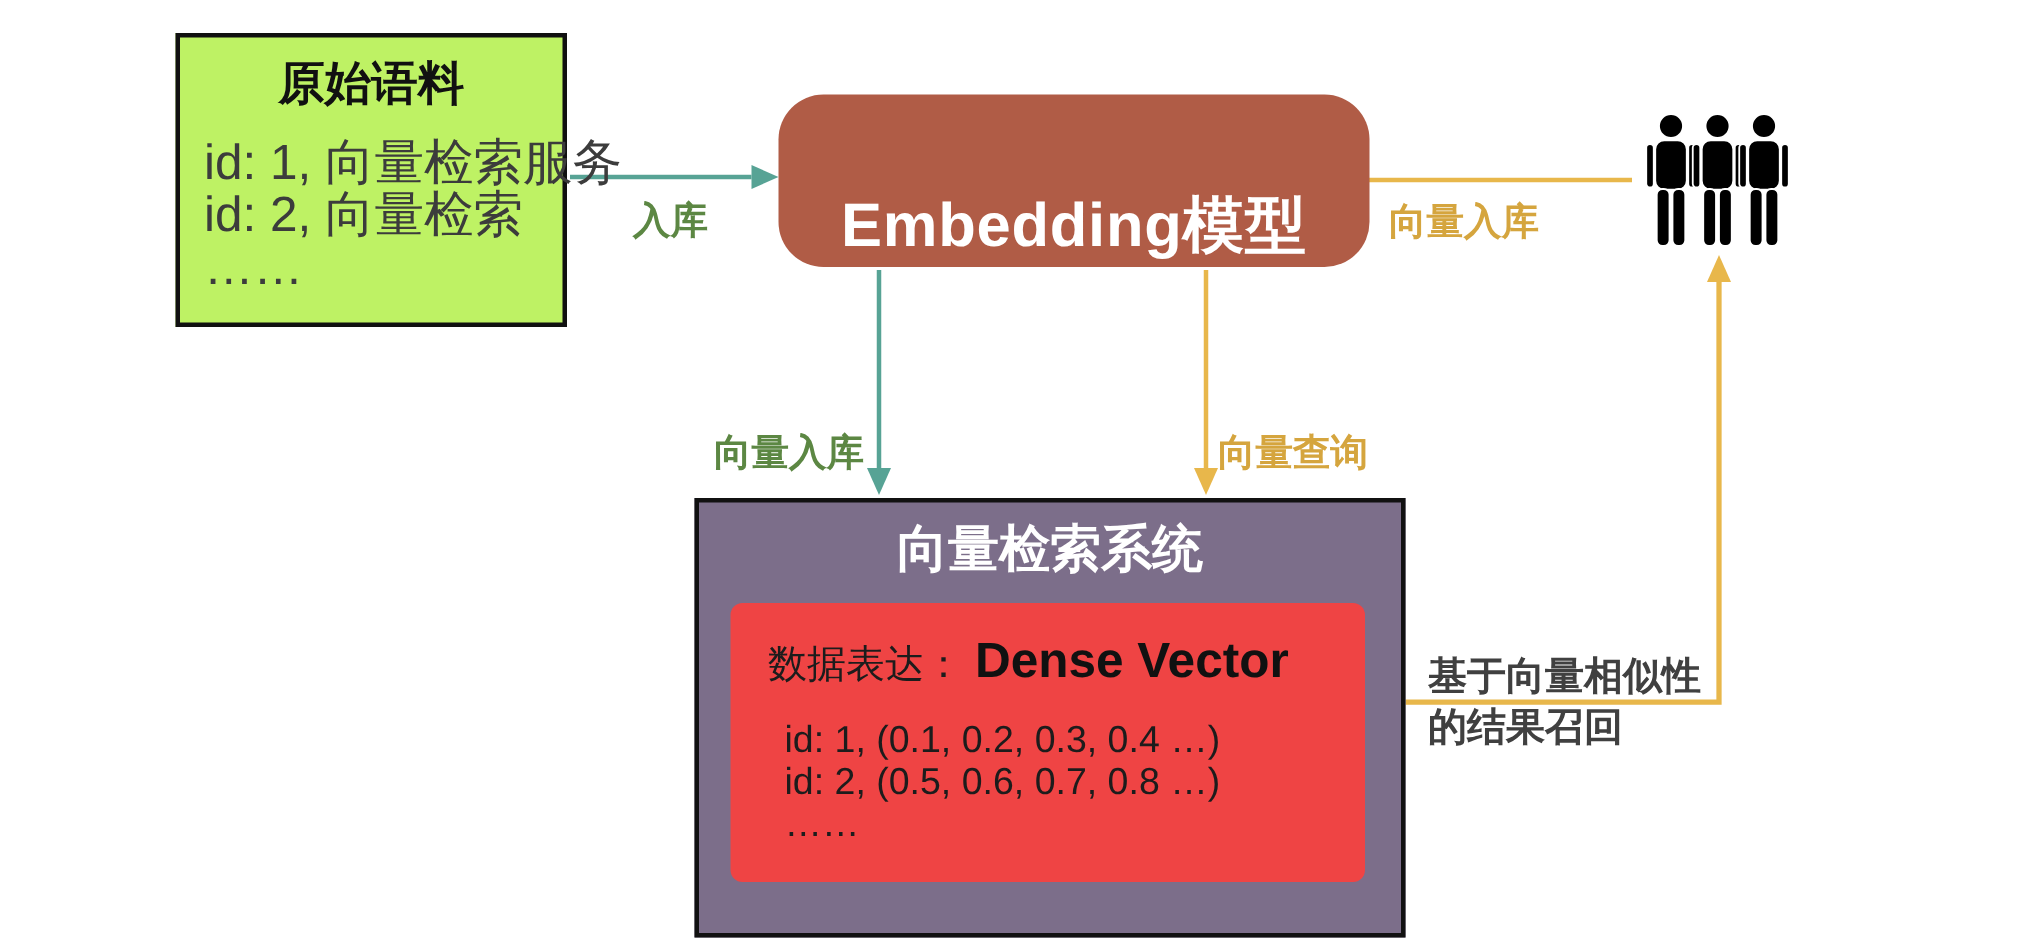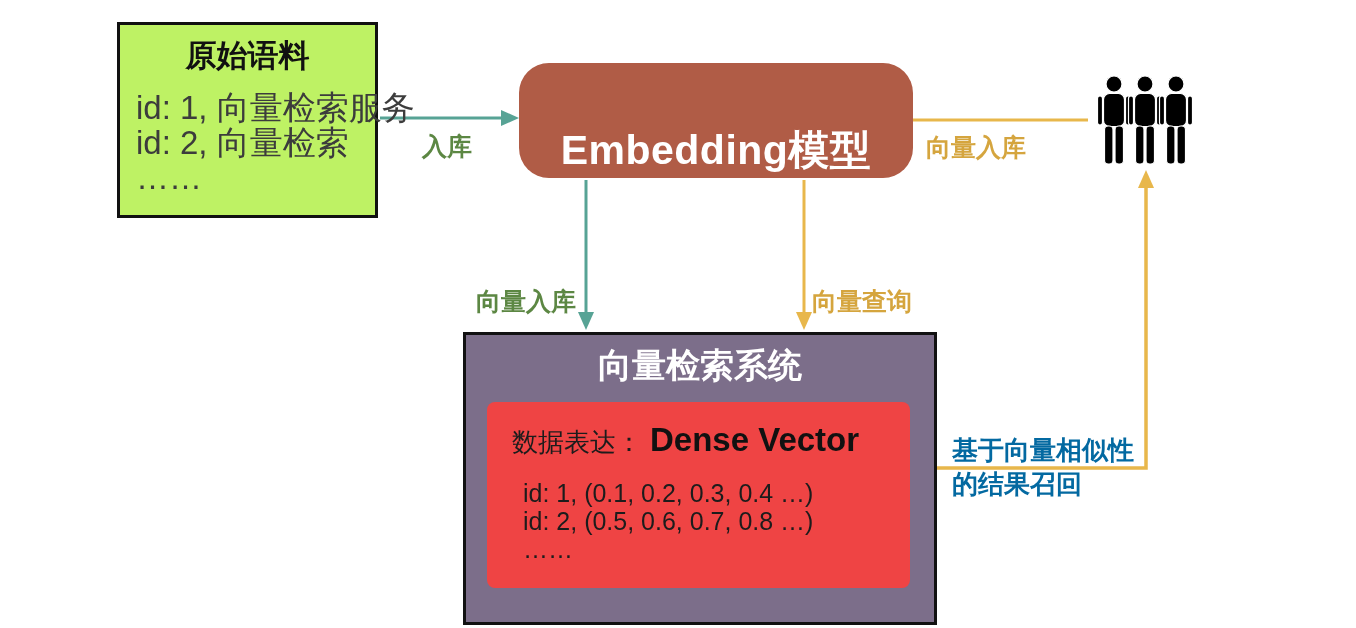--- a/index.html
+++ b/index.html
@@ -168,18 +168,18 @@
   </div>
 
   <div class="flow-label label-ingest" style="color: rgb(92, 135, 67);">入库</div>
 
   <div class="flow-label label-query" style="color: rgb(213, 165, 62);">向量入库</div>
 
   <div class="flow-label label-vector-ingest" style="color: rgb(92, 135, 67);">向量入库</div>
 
   <div class="flow-label label-vector-query" style="color: rgb(213, 165, 62);">向量查询</div>
 
-  <div class="flow-label label-recall" style="color: #0369a1;">
+  <div class="flow-label label-recall" style="color: #404040;">
     <div>基于向量相似性</div>
     <div>的结果召回</div>
   </div>
 
 </div>
 
 </body></html>

